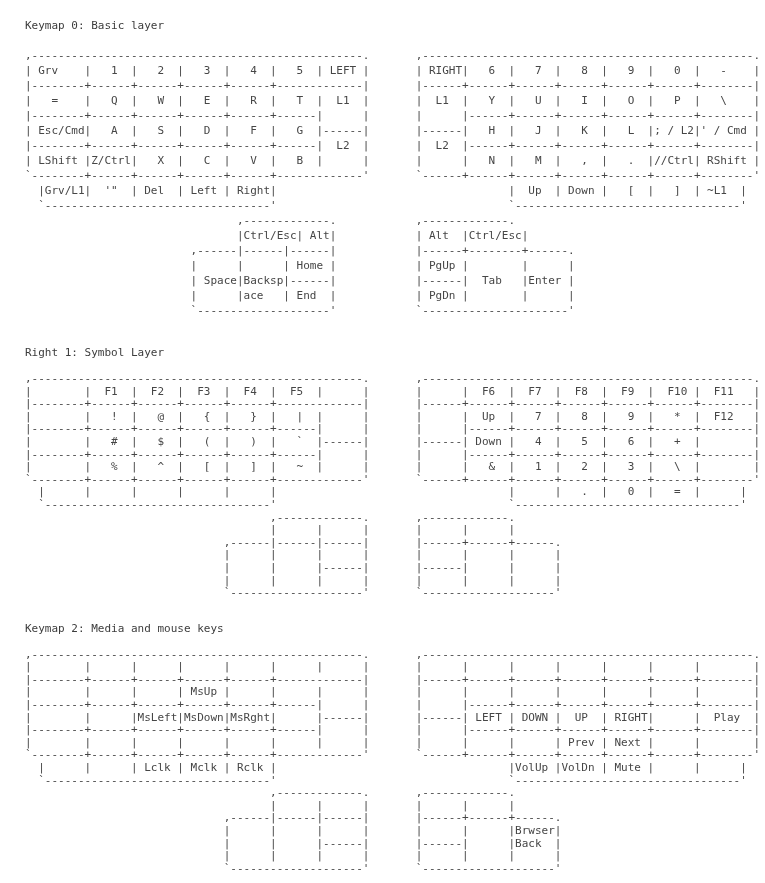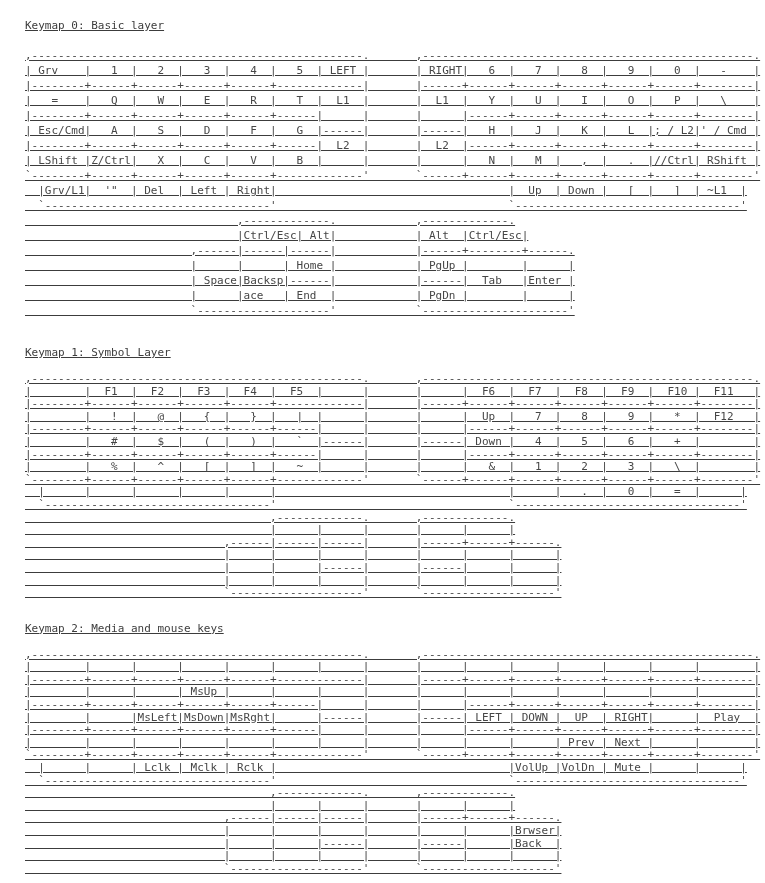--- a/index.html
+++ b/index.html
@@ -12,21 +12,20 @@
     height: 883px;
     overflow: hidden;
   }
   .page {
     padding: 18px 0 0 25px;
     box-sizing: border-box;
     width: 765px;
     height: 883px;
     color: #3c3c3c;
     font-family: "DejaVu Sans Mono", "Liberation Mono", monospace;
-    text-decoration: underline;
   }
   .km-title {
     font-family: "DejaVu Sans Mono", "Liberation Mono", monospace;
     font-size: 11px;
     line-height: 15px;
     white-space: pre;
     color: #3c3c3c;
   }
   pre.km-art {
     margin: 0;
@@ -63,21 +62,21 @@
                                 ,-------------.            ,-------------.
                                 |Ctrl/Esc| Alt|            | Alt  |Ctrl/Esc|
                          ,------|------|------|            |------+--------+------.
                          |      |      | Home |            | PgUp |        |      |
                          | Space|Backsp|------|            |------|  Tab   |Enter |
                          |      |ace   | End  |            | PgDn |        |      |
                          `--------------------'            `----------------------'</pre>
   </section>
 
   <section id="keymap-section-1">
-    <div class="km-title">Keymap 1: Symbol Layer</div>
+    <div class="km-title">Right 1: Symbol Layer</div>
     <pre class="km-art">,--------------------------------------------------.       ,--------------------------------------------------.
 |        |  F1  |  F2  |  F3  |  F4  |  F5  |      |       |      |  F6  |  F7  |  F8  |  F9  |  F10 |  F11   |
 |--------+------+------+------+------+-------------|       |------+------+------+------+------+------+--------|
 |        |   !  |   @  |   {  |   }  |   |  |      |       |      |  Up  |   7  |   8  |   9  |   *  |  F12   |
 |--------+------+------+------+------+------|      |       |      |------+------+------+------+------+--------|
 |        |   #  |   $  |   (  |   )  |   `  |------|       |------| Down |   4  |   5  |   6  |   +  |        |
 |--------+------+------+------+------+------|      |       |      |------+------+------+------+------+--------|
 |        |   %  |   ^  |   [  |   ]  |   ~  |      |       |      |   &amp;  |   1  |   2  |   3  |   \  |        |
 `--------+------+------+------+------+-------------'       `------+------+------+------+------+------+--------'
   |      |      |      |      |      |                                   |      |   .  |   0  |   =  |      |

